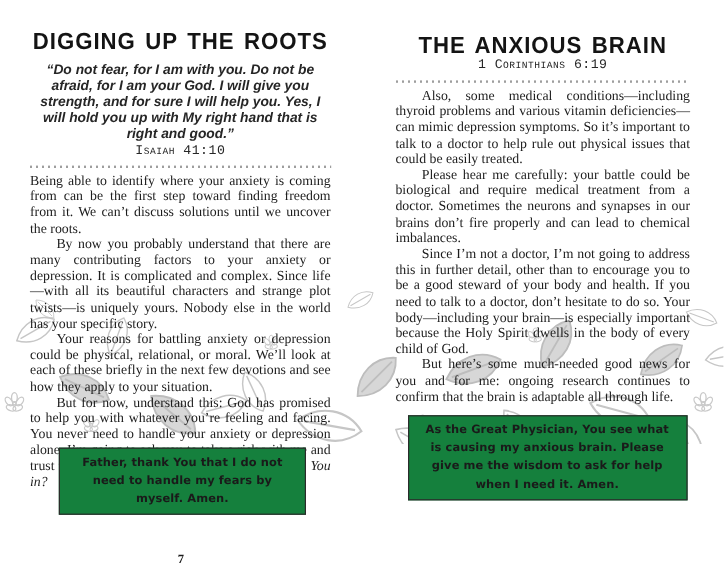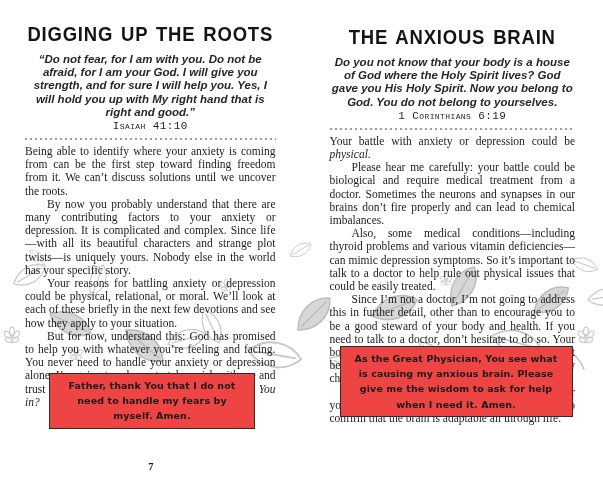--- a/index.html
+++ b/index.html
@@ -78,21 +78,21 @@
     color: #1c1c1c;
     text-align: justify;
   }
   .body-text p { margin: 0; }
   .body-text p.indent { text-indent: 22px; }
   .body-text em { font-style: italic; }
 
   .prayer-box {
     position: absolute;
     z-index: 3;
-    background: #ef4444;
+    background: #15803d;
     border: 1px solid #2b2b2b;
     box-sizing: border-box;
     display: flex;
     align-items: center;
     justify-content: center;
     padding: 4px 8px;
   }
   .page-left .prayer-box  { left: 49px; top: 373px; width: 206px; min-height: 40px; }
   .page-right .prayer-box { left: 38px; top: 346px; width: 233px; min-height: 52px; }
   .prayer-text {
@@ -194,27 +194,25 @@
     </div>
     <div class="prayer-box">
       <p class="prayer-text">Father, thank You that I do not need to handle my fears by myself. Amen.</p>
     </div>
     <div class="page-number">7</div>
   </div>
 
   <div class="page page-right">
     <div class="page-inner">
       <h1 class="page-title">THE ANXIOUS BRAIN</h1>
-      <div class="scripture-quote">Do you not know that your body is a house of God where the Holy Spirit lives? God gave you His Holy Spirit. Now you belong to God. You do not belong to yourselves.</div>
       <div class="scripture-reference">1 Corinthians 6:19</div>
       <div class="dotted-rule"></div>
       <div class="body-text">
-          <p><span>Your battle with anxiety or depression could be </span><em>physical</em><span>.</span></p>
+          <p class="indent"><span>Also, some medical conditions—including thyroid problems and various vitamin deficiencies—can mimic depression symptoms. So it’s important to talk to a doctor to help rule out physical issues that could be easily treated.</span></p>
           <p class="indent"><span>Please hear me carefully: your battle could be biological and require medical treatment from a doctor. Sometimes the neurons and synapses in our brains don’t fire properly and can lead to chemical imbalances.</span></p>
-          <p class="indent"><span>Also, some medical conditions—including thyroid problems and various vitamin deficiencies—can mimic depression symptoms. So it’s important to talk to a doctor to help rule out physical issues that could be easily treated.</span></p>
           <p class="indent"><span>Since I’m not a doctor, I’m not going to address this in further detail, other than to encourage you to be a good steward of your body and health. If you need to talk to a doctor, don’t hesitate to do so. Your body—including your brain—is especially important because the Holy Spirit dwells in the body of every child of God.</span></p>
           <p class="indent"><span>But here’s some much-needed good news for you and for me: ongoing research continues to confirm that the brain is adaptable all through life.</span></p>
         </div>
     </div>
     <div class="prayer-box">
       <p class="prayer-text">As the Great Physician, You see what is causing my anxious brain. Please give me the wisdom to ask for help when I need it. Amen.</p>
     </div>
   </div>
 
 </div>

